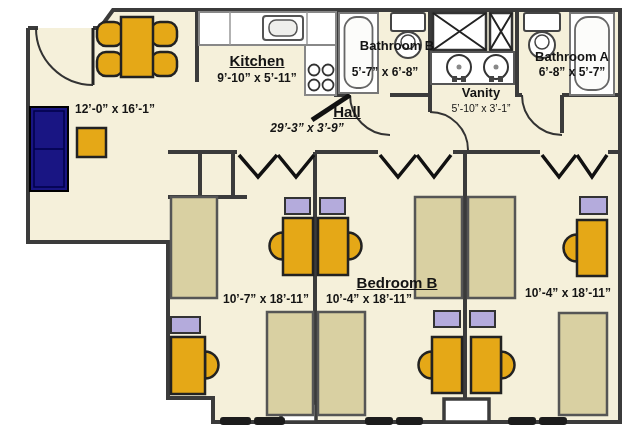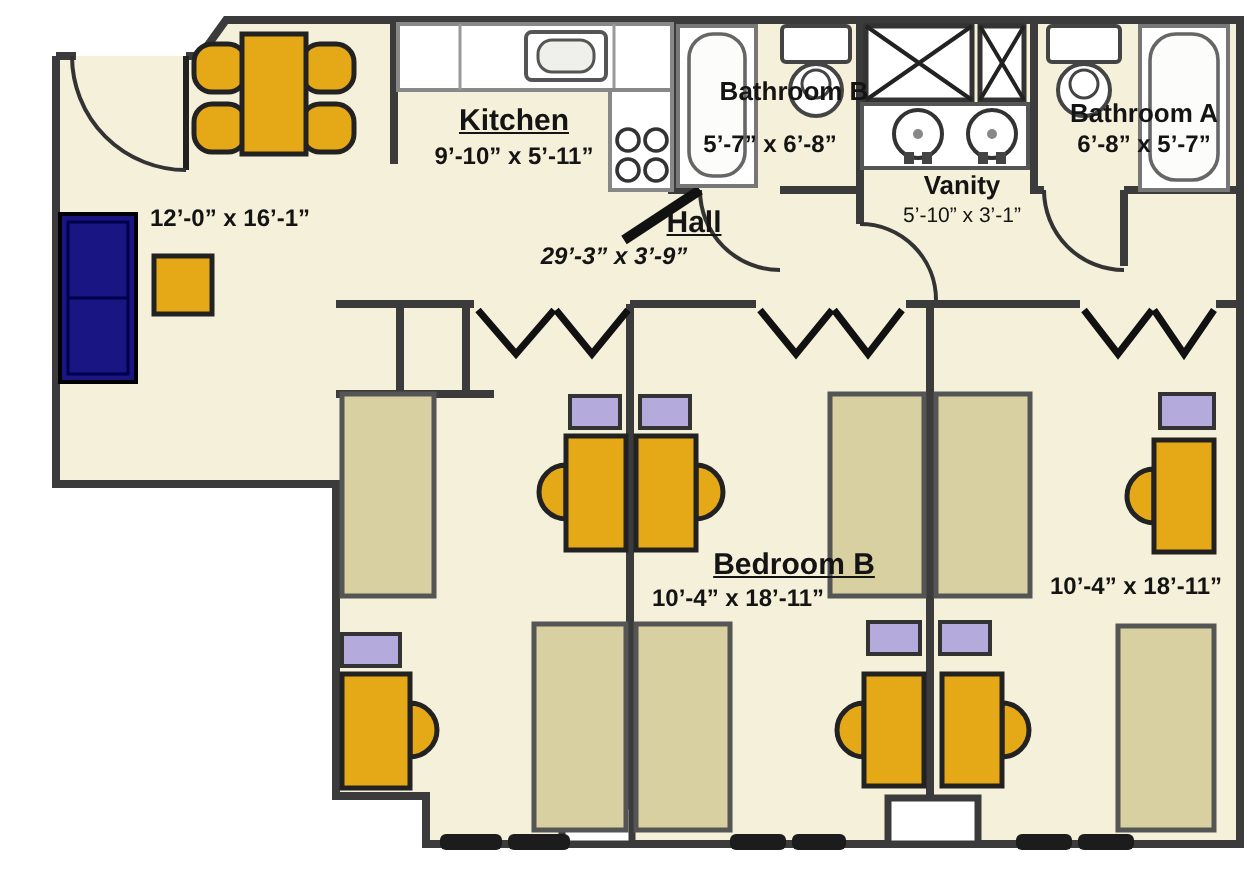--- a/index.html
+++ b/index.html
@@ -178,19 +178,20 @@
 
   <div class="label name-sm" style="left:481px;top:86px;">Vanity</div>
   <div class="label dims-sm" style="left:481px;top:103px;">5’-10” x 3’-1”</div>
 
   <div class="label name-sm" style="left:572px;top:50px;">Bathroom A</div>
   <div class="label dims" style="left:572px;top:66px;">6’-8” x 5’-7”</div>
 
   <div class="label name" style="left:322px;top:104px;margin-left:25px;">Hall</div>
   <div class="label dims" style="left:307px;top:122px;font-style:italic;">29’-3” x 3’-9”</div>
 
+  <div class="label dims" style="left:266px;top:293px;">10’-7” x 18’-11”</div>
 
   <div class="label name" style="left:369px;top:275px;margin-left:28px;">Bedroom B</div>
   <div class="label dims" style="left:369px;top:293px;">10’-4” x 18’-11”</div>
 
   <div class="label dims" style="left:568px;top:287px;">10’-4” x 18’-11”</div>
 
 </div>
 
 </body></html>

